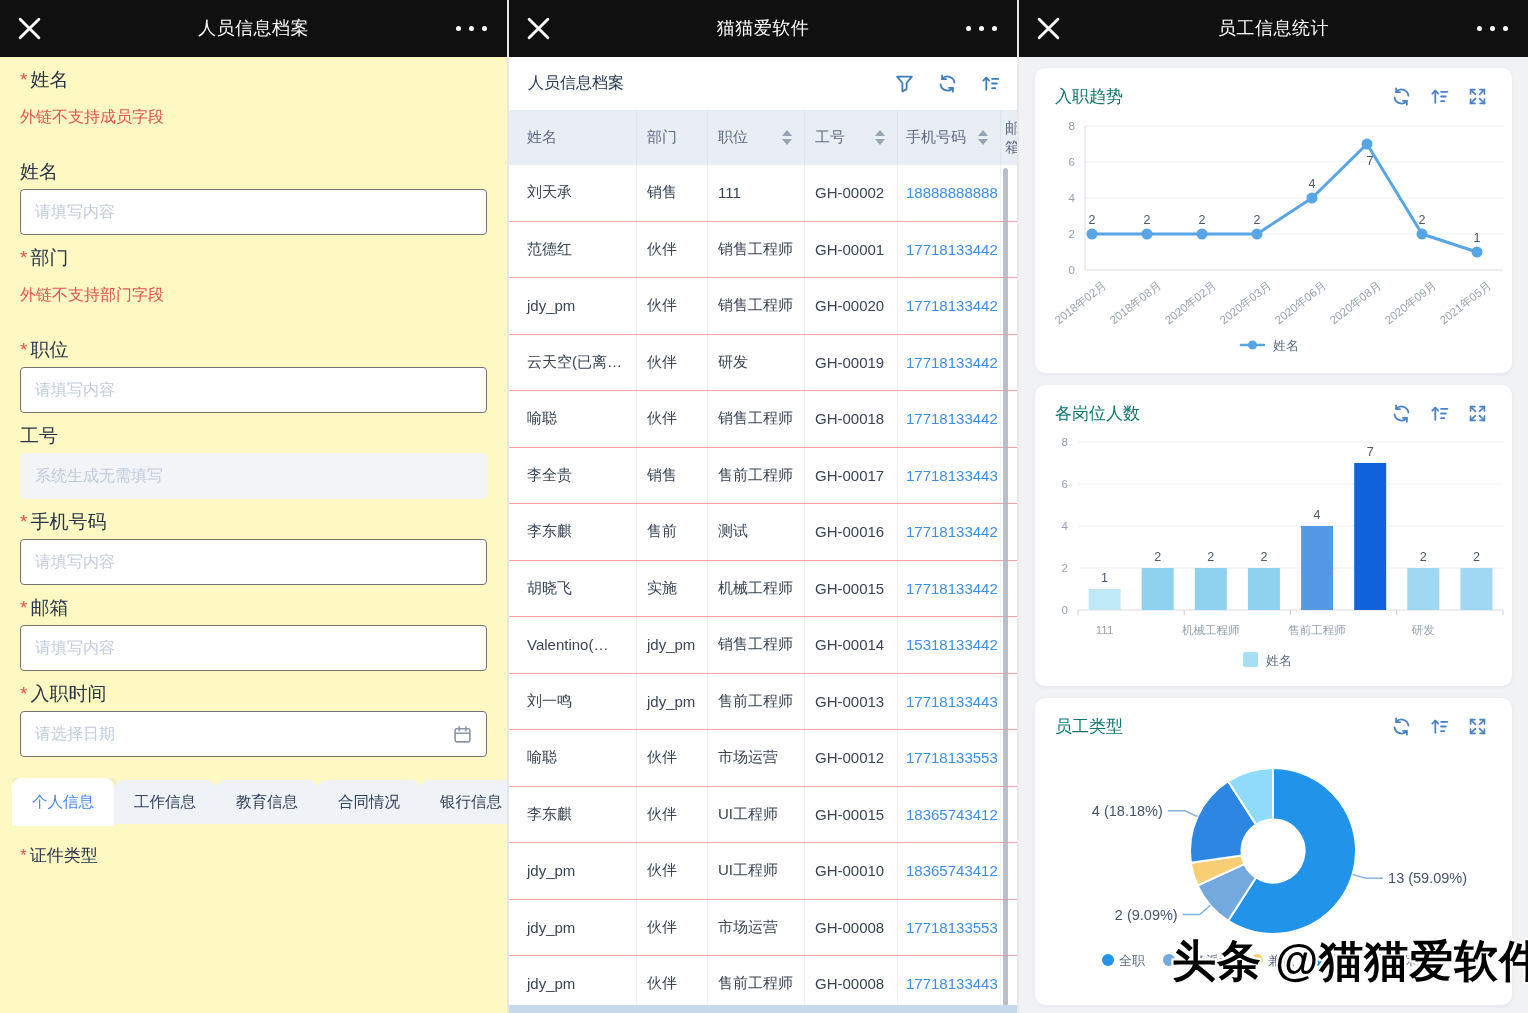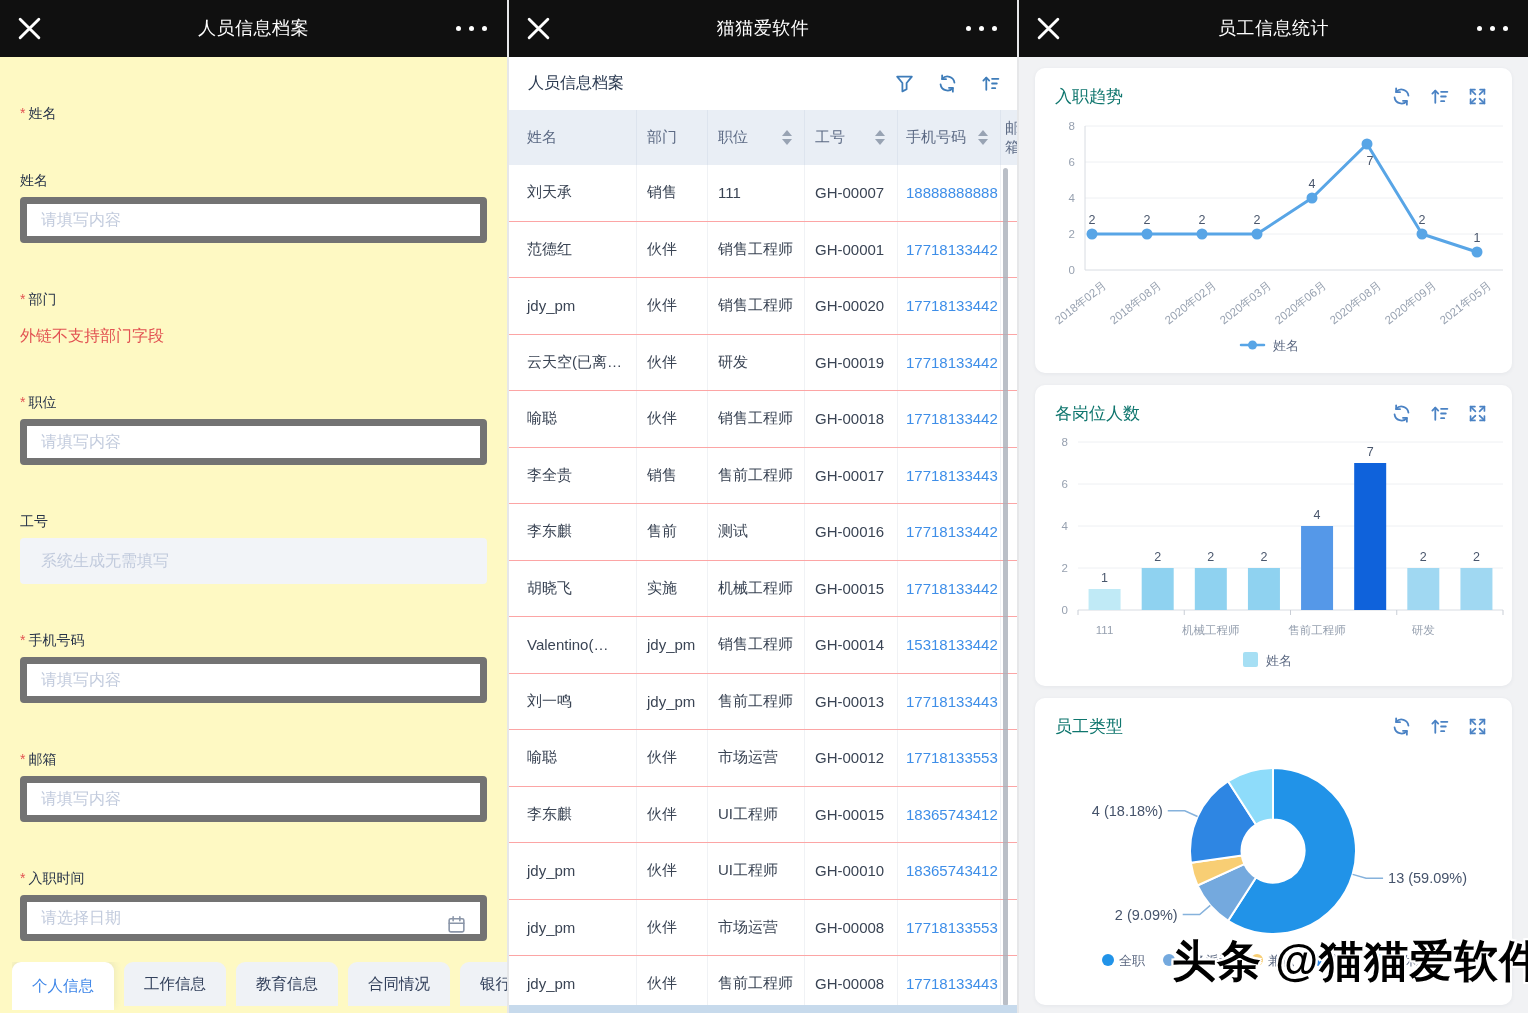--- a/index.html
+++ b/index.html
@@ -15,29 +15,29 @@
   #panel-stats{left:1019px;width:509px;background:#F1F2F4}
 
   
   .appbar{height:57px;background:#101010;position:relative;display:flex;align-items:center}
   .appbar .close{position:absolute;left:18px;top:0;height:57px;width:40px;display:flex;align-items:center;justify-content:flex-start;cursor:pointer}
   .appbar .title{position:absolute;left:60px;right:60px;text-align:center;color:#fff;font-size:18px;letter-spacing:.5px;line-height:57px;white-space:nowrap;overflow:hidden}
   .appbar .dots{position:absolute;right:20px;top:0;height:57px;display:flex;align-items:center;gap:8px}
   .appbar .dots i{width:5px;height:5px;border-radius:50%;background:#fff}
 
   
-  .f-label{margin:45px 20px 0;font-size:14px;color:#273349;line-height:22px}
+  .f-label{margin:12px 20px 0;font-size:19px;color:#273349;line-height:22px}
   .f-label .req{color:#E25252;margin-right:3px}
   .f-error{margin:16px 20px 34px;font-size:16px;color:#E25252;line-height:20px}
-  .f-input{margin:6px 20px 0;height:46px;border:7px solid #737373;border-radius:4px;
+  .f-input{margin:6px 20px 0;height:46px;border:1px solid #737373;border-radius:4px;
     display:flex;align-items:center;padding:0 14px;font-size:16px;position:relative;background:#fff;box-sizing:border-box}
   .f-input .ph{color:#C2CBDD}
   .f-input.disabled{background:#F2F4F8;border-color:#F2F4F8}
   .f-input svg.cal{position:absolute;right:13px;top:12px}
-  .tabs{display:flex;gap:10px;margin:21px 0 0 12px;height:48px;align-items:flex-start;overflow:hidden;width:600px}
+  .tabs{display:flex;margin:21px 0 0 12px;height:48px;align-items:center;overflow:hidden;width:600px}
   .tab{height:44px;padding:0 20px;background:#EFF2F6;border-radius:9px 9px 0 0;display:flex;align-items:center;
     font-size:15.5px;color:#33415C;white-space:nowrap;cursor:pointer;flex:0 0 auto}
   .tab.active{height:48px;background:#fff;color:#3E86E8;box-shadow:0 -3px 8px rgba(40,60,100,.10)}
   .f-bottom{margin:19px 20px 0;font-size:17px;color:#273349;line-height:22px}
 
   
   .toolbar{height:53px;display:flex;align-items:center;padding:0 16px 0 19px;gap:22px;background:#fff}
   .toolbar .t-title{font-size:16px;color:#2A3950;flex:1}
   .toolbar svg{color:#3E7CB9;cursor:pointer}
   .table{position:relative}
@@ -88,20 +88,21 @@
     </span>
     <span class="title">人员信息档案</span>
     <span class="dots">
         <i></i>
         <i></i>
         <i></i>
       </span>
   </div>
   <div id="form-items">
       <div class="f-label"><span class="req">*</span><span>姓名</span></div>
+      <div class="f-error">外链不支持成员字段</div>
       <div class="f-label"><span>姓名</span></div>
       <div class="f-input">
         <span class="ph">请填写内容</span>
       </div>
       <div class="f-label"><span class="req">*</span><span>部门</span></div>
       <div class="f-error">外链不支持部门字段</div>
       <div class="f-label"><span class="req">*</span><span>职位</span></div>
       <div class="f-input">
         <span class="ph">请填写内容</span>
       </div>
@@ -207,21 +208,21 @@
           </span>
         </div>
         <div class="t-cell c5">
           <span>邮箱</span>
         </div>
       </div>
       <div class="t-row">
         <span class="t-cell c0">刘天承</span>
         <span class="t-cell c1">销售</span>
         <span class="t-cell c2">111</span>
-        <span class="t-cell c3">GH-00007</span>
+        <span class="t-cell c3">GH-00002</span>
         <span class="t-cell c4">18888888888</span>
         <span class="t-cell c5"></span>
       </div>
       <div class="t-row">
         <span class="t-cell c0">范德红</span>
         <span class="t-cell c1">伙伴</span>
         <span class="t-cell c2">销售工程师</span>
         <span class="t-cell c3">GH-00001</span>
         <span class="t-cell c4">17718133442</span>
         <span class="t-cell c5"></span>

